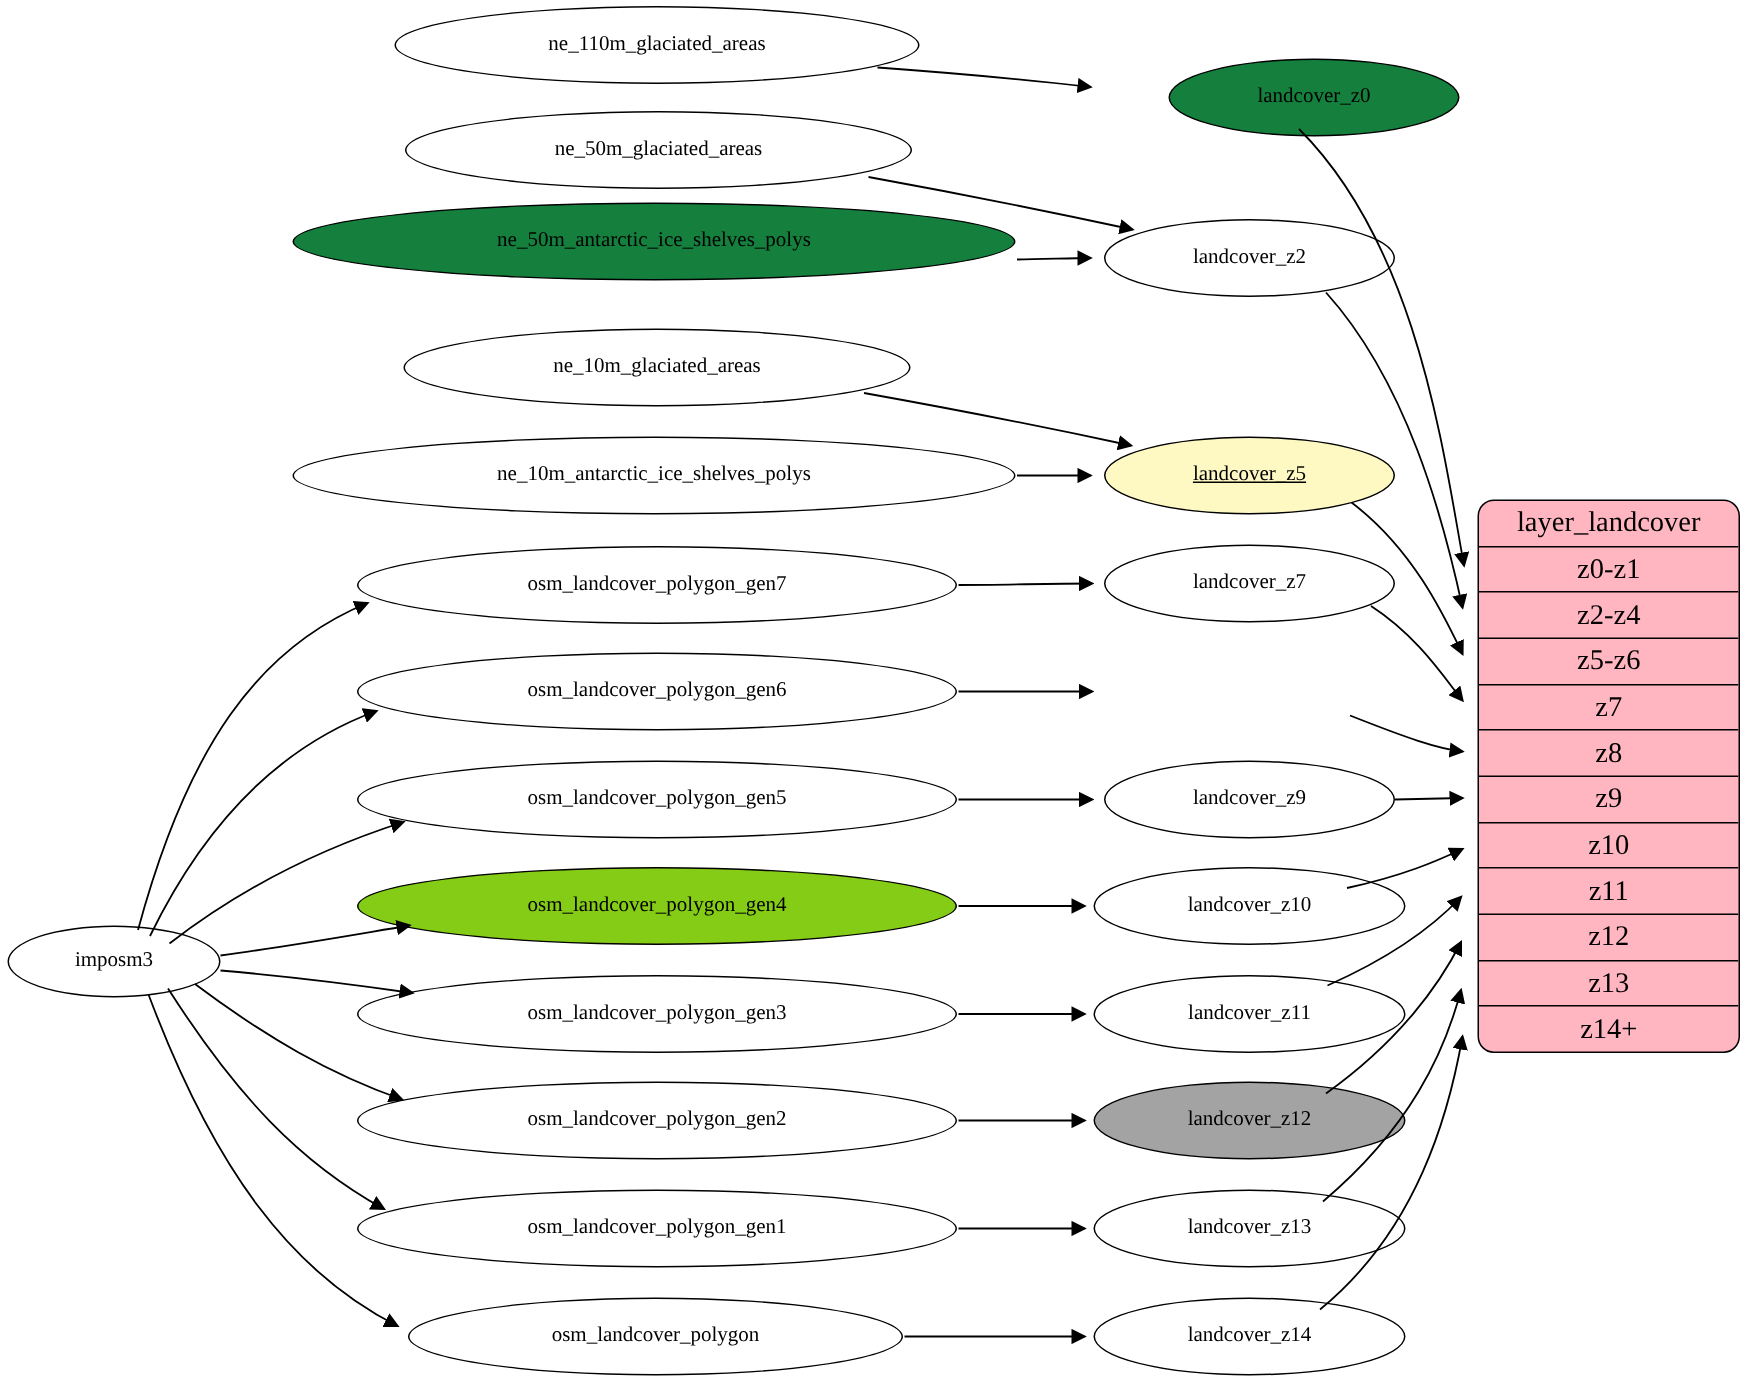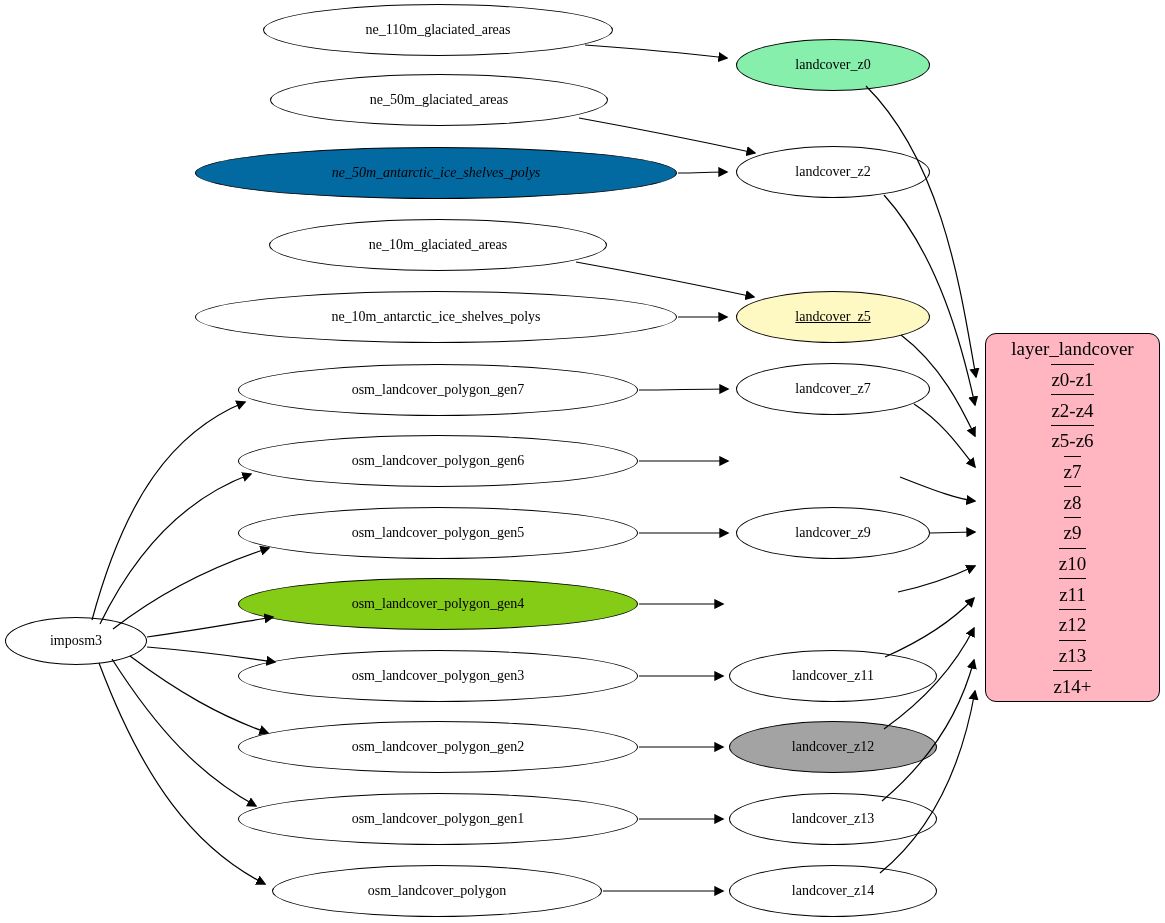--- a/index.html
+++ b/index.html
@@ -80,43 +80,44 @@
     <path class="e" d="M 885,657 C 930,637 958,615 974,598"></path>
     <path class="e" d="M 884,729 C 933,694 960,656 974,628"></path>
     <path class="e" d="M 882,801 C 940,752 963,702 974,660"></path>
     <path class="e" d="M 880,873 C 945,820 966,742 975,691"></path>
   </svg>
 
   <div class="node" style="left: 5px; top: 617px; width: 142px; height: 48px; background: rgb(255, 255, 255);">imposm3</div>
 
   <div class="node" style="left: 263px; top: 4px; width: 350px; height: 52px; background: rgb(255, 255, 255);">ne_110m_glaciated_areas</div>
   <div class="node" style="left: 270px; top: 74px; width: 338px; height: 52px; background: rgb(255, 255, 255);">ne_50m_glaciated_areas</div>
-  <div class="node" style="left: 195px; top: 147px; width: 482px; height: 52px; background: #0369a1; font-style: italic;">ne_50m_antarctic_ice_shelves_polys</div>
+  <div class="node" style="left: 195px; top: 135px; width: 482px; height: 52px; background: #15803d;">ne_50m_antarctic_ice_shelves_polys</div>
   <div class="node" style="left: 269px; top: 219px; width: 338px; height: 52px; background: rgb(255, 255, 255);">ne_10m_glaciated_areas</div>
   <div class="node" style="left: 195px; top: 291px; width: 482px; height: 52px; background: rgb(255, 255, 255);">ne_10m_antarctic_ice_shelves_polys</div>
   <div class="node" style="left: 238px; top: 364px; width: 400px; height: 52px; background: rgb(255, 255, 255);">osm_landcover_polygon_gen7</div>
   <div class="node" style="left: 238px; top: 435px; width: 400px; height: 52px; background: rgb(255, 255, 255);">osm_landcover_polygon_gen6</div>
   <div class="node" style="left: 238px; top: 507px; width: 400px; height: 52px; background: rgb(255, 255, 255);">osm_landcover_polygon_gen5</div>
   <div class="node" style="left: 238px; top: 578px; width: 400px; height: 52px; background: #84cc16;">osm_landcover_polygon_gen4</div>
   <div class="node" style="left: 238px; top: 650px; width: 400px; height: 52px; background: rgb(255, 255, 255);">osm_landcover_polygon_gen3</div>
   <div class="node" style="left: 238px; top: 721px; width: 400px; height: 52px; background: rgb(255, 255, 255);">osm_landcover_polygon_gen2</div>
   <div class="node" style="left: 238px; top: 793px; width: 400px; height: 52px; background: rgb(255, 255, 255);">osm_landcover_polygon_gen1</div>
   <div class="node" style="left: 272px; top: 865px; width: 330px; height: 52px; background: rgb(255, 255, 255);">osm_landcover_polygon</div>
 
-  <div class="node" style="left: 736px; top: 39px; width: 194px; height: 52px; background: #86efac; text-align: right;">landcover_z0</div>
+  <div class="node" style="left: 779px; top: 39px; width: 194px; height: 52px; background: #15803d; text-align: right;">landcover_z0</div>
   <div class="node" style="left: 736px; top: 146px; width: 194px; height: 52px; background: rgb(255, 255, 255);">landcover_z2</div>
   <div class="node" style="left: 736px; top: 291px; width: 194px; height: 52px; background: #fef9c3; text-decoration: underline;">landcover_z5</div>
   <div class="node" style="left: 736px; top: 363px; width: 194px; height: 52px; background: rgb(255, 255, 255);">landcover_z7</div>
   <div class="node" style="left: 736px; top: 507px; width: 194px; height: 52px; background: rgb(255, 255, 255);">landcover_z9</div>
+  <div class="node" style="left: 729px; top: 578px; width: 208px; height: 52px; background: rgb(255, 255, 255);">landcover_z10</div>
   <div class="node" style="left: 729px; top: 650px; width: 208px; height: 52px; background: rgb(255, 255, 255);">landcover_z11</div>
   <div class="node" style="left: 729px; top: 721px; width: 208px; height: 52px; background: #a3a3a3;">landcover_z12</div>
   <div class="node" style="left: 729px; top: 793px; width: 208px; height: 52px; background: rgb(255, 255, 255);">landcover_z13</div>
   <div class="node" style="left: 729px; top: 865px; width: 208px; height: 52px; background: rgb(255, 255, 255);">landcover_z14</div>
 
-  <div id="record-table" style="background: rgb(255, 182, 193); align-items: center;">
+  <div id="record-table" style="background: rgb(255, 182, 193);">
     <div class="trow">layer_landcover</div>
     <div class="trow">z0-z1</div>
     <div class="trow">z2-z4</div>
     <div class="trow">z5-z6</div>
     <div class="trow">z7</div>
     <div class="trow">z8</div>
     <div class="trow">z9</div>
     <div class="trow">z10</div>
     <div class="trow">z11</div>
     <div class="trow">z12</div>

